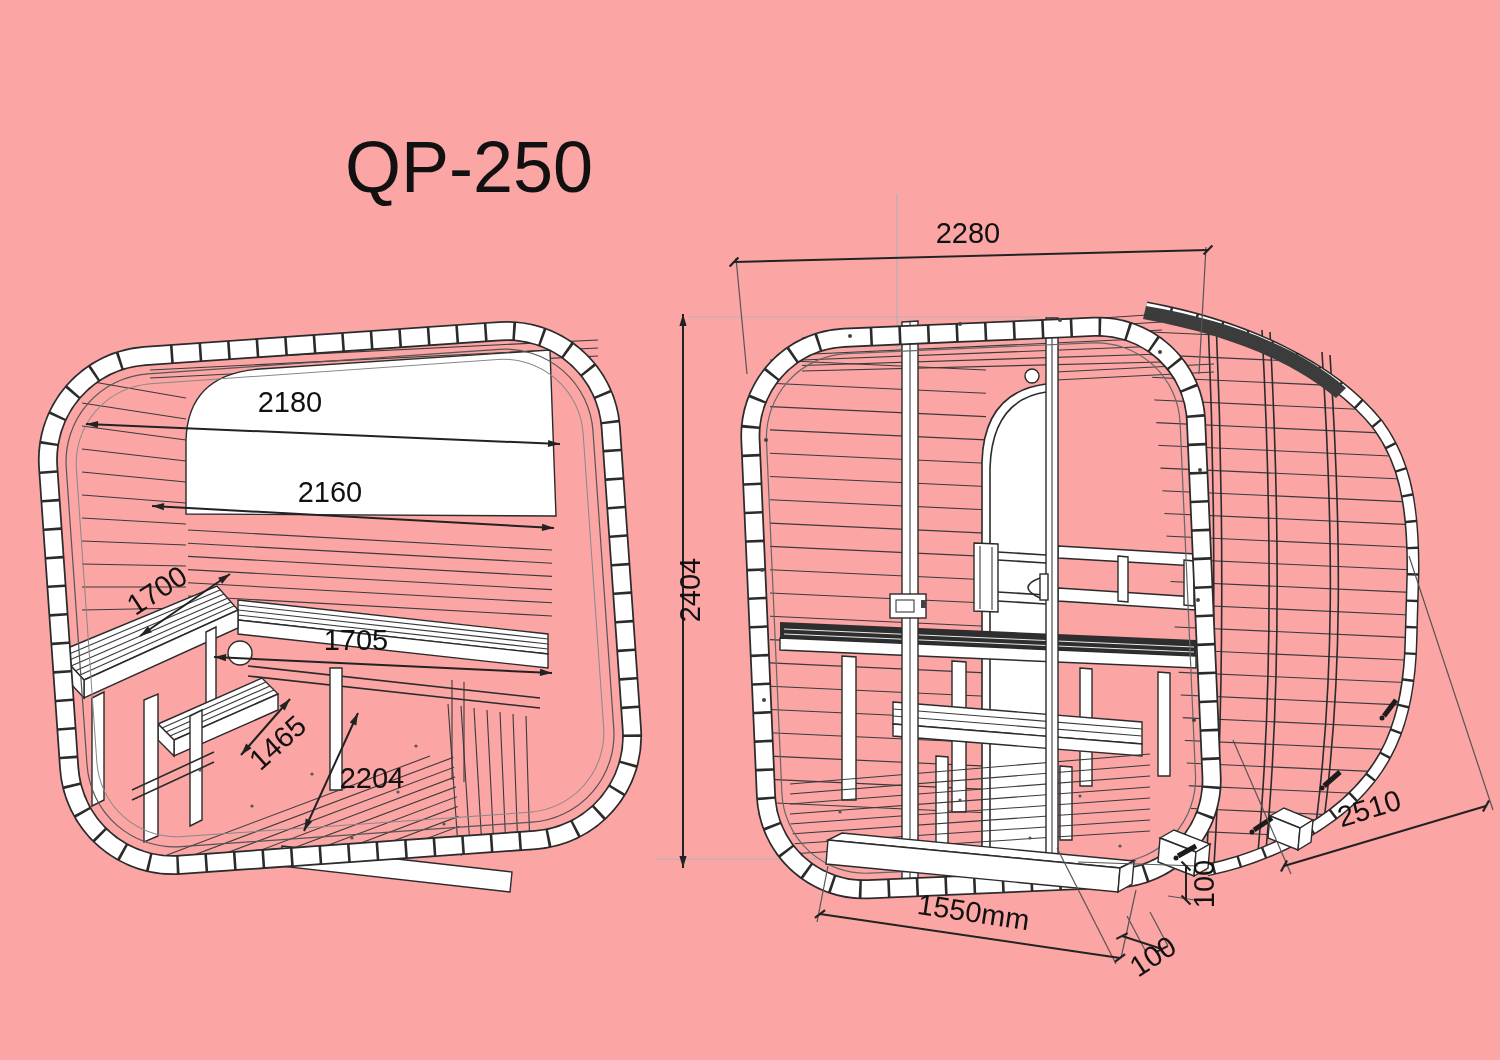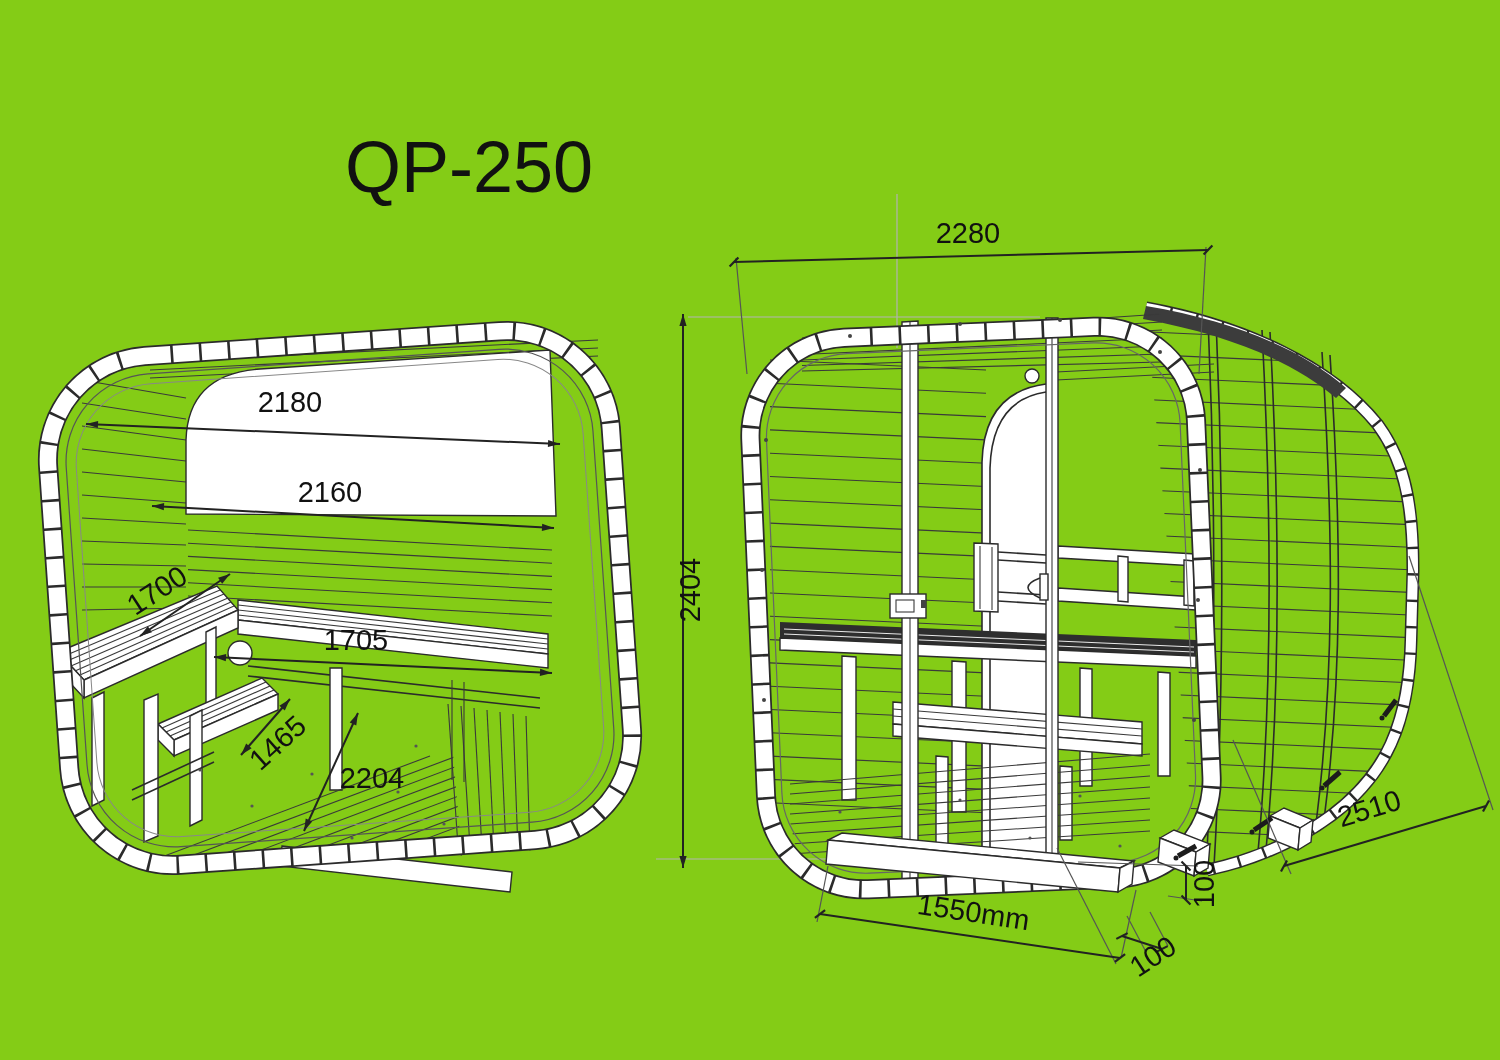--- a/index.html
+++ b/index.html
@@ -1,16 +1,16 @@
 <!DOCTYPE html>
 <html><head>
 <meta charset="utf-8">
 <style>
   html,body{margin:0;padding:0;background:#ffffff;}
-  .canvas{width:1500px;height:1060px;position:relative;background:#84cc16;overflow:hidden;}
+  .canvas{width:1500px;height:1060px;position:relative;background:#fca5a5;overflow:hidden;}
   svg{display:block;}
   text{font-family:"Liberation Sans","DejaVu Sans",sans-serif;}
   .title-text{font-size:72px;fill:#111;}
   .dim-text{font-size:29px;fill:#111;}
   .thin{stroke:#3a3a3a;stroke-width:1.1;fill:none;}
   .edge{stroke:#2b2b2b;stroke-width:1.6;fill:none;}
   .wfill{fill:#ffffff;stroke:#2b2b2b;stroke-width:1.4;}
   .witness{stroke:#555;stroke-width:1.2;fill:none;}
   .grayref{stroke:#b3b3b3;stroke-width:1.2;fill:none;}
   .dimline{stroke:#222;stroke-width:2;fill:none;}

